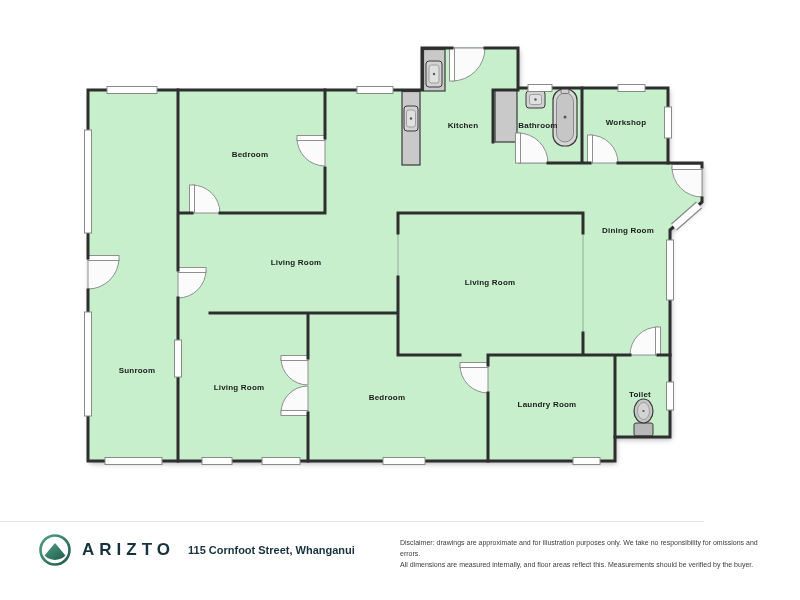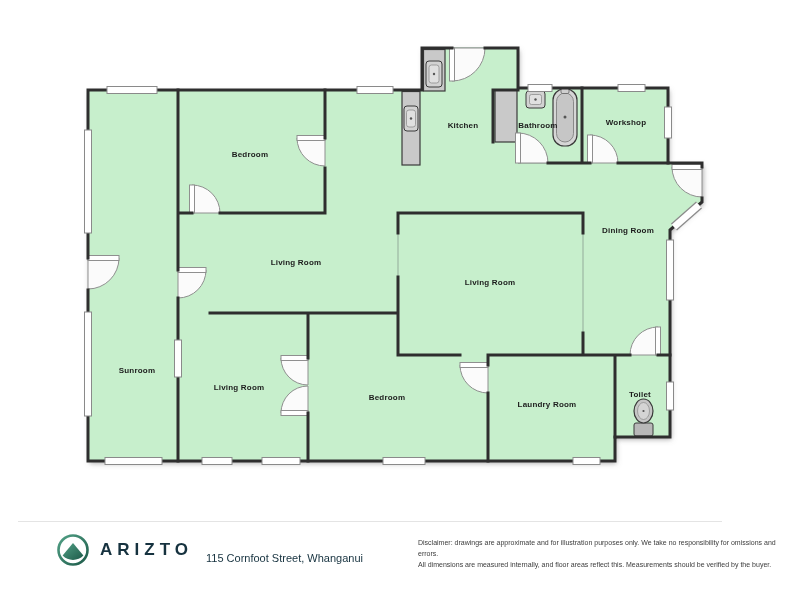--- a/index.html
+++ b/index.html
@@ -1,22 +1,22 @@
 <!DOCTYPE html>
 <html><head>
 <meta charset="utf-8">
 <style>
   html,body{margin:0;padding:0;background:#ffffff;}
   body{width:800px;height:600px;font-family:"Liberation Sans",sans-serif;position:relative;overflow:hidden;}
   #plan{position:absolute;left:0;top:0;}
   .room-label{font-family:"Liberation Sans",sans-serif;font-size:8px;font-weight:700;fill:#1c1c1c;letter-spacing:.2px;}
-  #footer{position:absolute;left:18px;top:521px;width:704px;height:79px;border-top:1px solid #e4e4e4;background:#fff;}
+  #footer{position:absolute;left:0;top:521px;width:704px;height:79px;border-top:1px solid #e4e4e4;background:#fff;}
   .brand-row{position:absolute;left:38px;top:11px;display:flex;align-items:center;}
   .brand-name{font-size:17px;font-weight:700;color:#16323f;letter-spacing:5px;margin-left:10px;}
-  .address{position:absolute;left:188px;top:22px;font-size:11px;font-weight:400;color:#16323f;margin-top:8px;}
+  .address{position:absolute;left:188px;top:22px;font-size:11px;font-weight:700;color:#16323f;}
   .disclaimer{position:absolute;left:400px;top:16px;width:362px;font-size:7px;line-height:1.55;color:#3c3c3c;}
 </style>
 </head>
 <body>
 
 <svg id="plan" width="800" height="520" viewBox="0 0 800 520" xmlns="http://www.w3.org/2000/svg">
   <defs>
     <filter id="sh" x="-10%" y="-10%" width="130%" height="130%">
       <feDropShadow dx="1.5" dy="2.5" stdDeviation="2.5" flood-color="#6a6a6a" flood-opacity="0.55"></feDropShadow>
     </filter>

